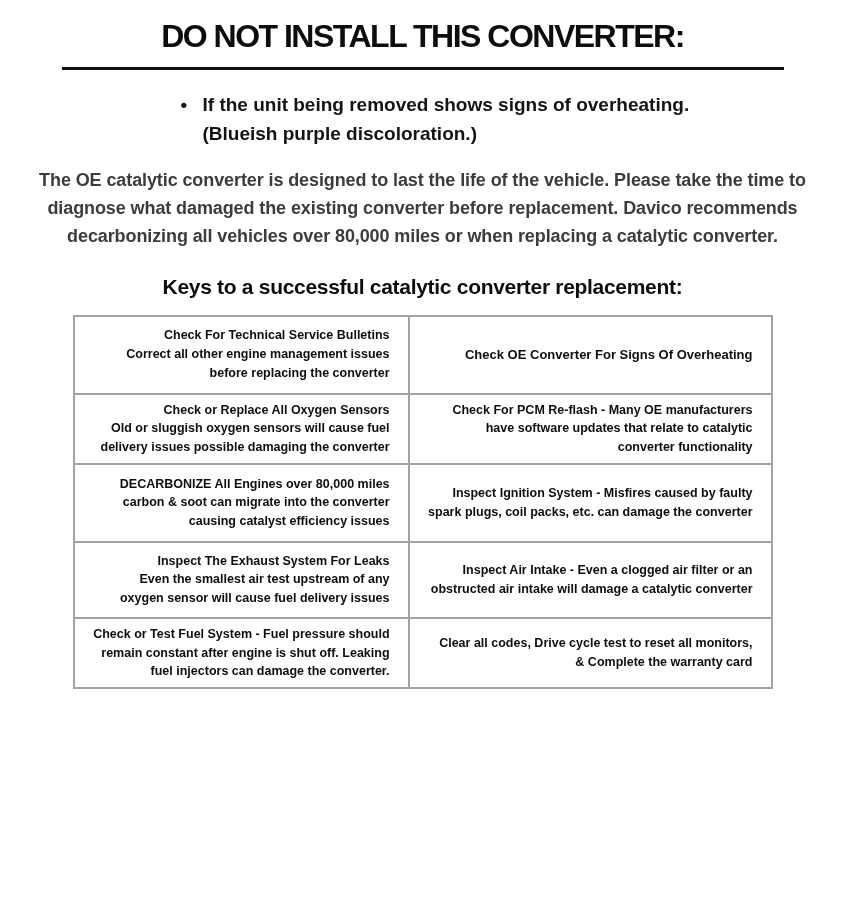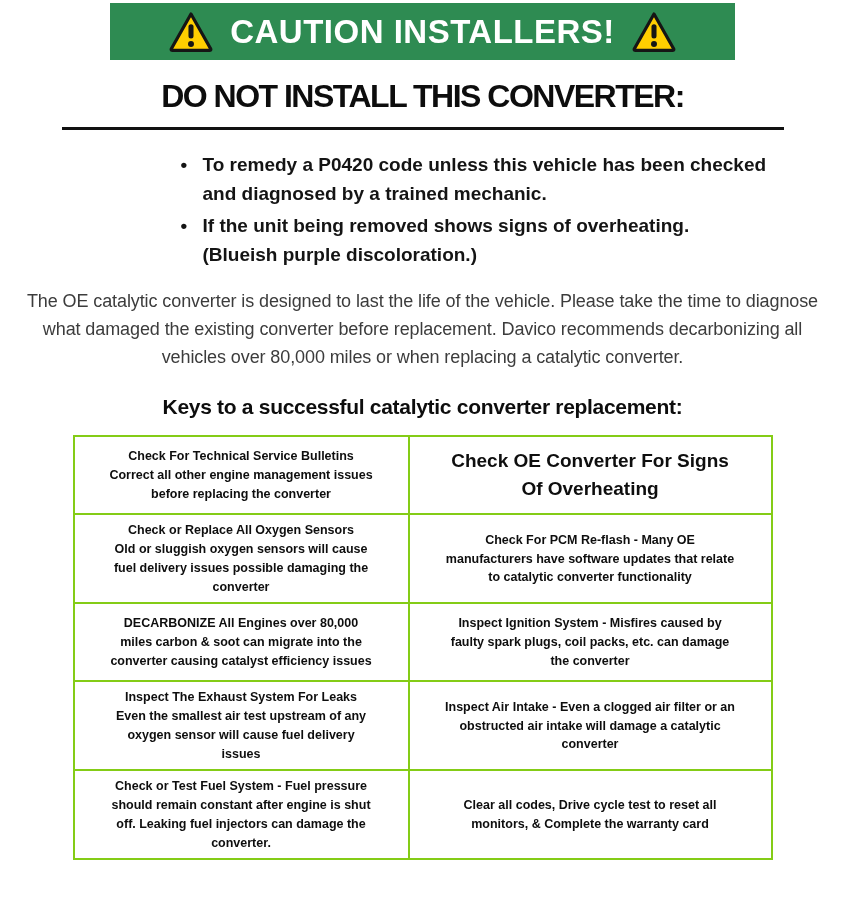--- a/index.html
+++ b/index.html
@@ -76,21 +76,21 @@
     top: 0;
     font-size: 19px;
   }
 
   
   .intro-paragraph {
     width: 818px;
     margin: 18px auto 0 auto;
     text-align: center;
     font-size: 18px;
-    font-weight: 400;
+    font-weight: 700;
     line-height: 1.55;
     color: #3c3c3c;
     letter-spacing: -0.1px;
   }
 
   
   .keys-heading {
     margin-top: 24px;
     text-align: center;
     font-size: 21px;
@@ -102,68 +102,50 @@
   }
 
   
   .tips-table {
     width: 700px;
     margin: 16px auto 0 auto;
     border-collapse: collapse;
     table-layout: fixed;
   }
   .tips-table td {
-    border: 2px solid #84cc16;
-    text-align: center;
+    border: 2px solid #a3a3a3;
+    text-align: right;
     vertical-align: middle;
     font-size: 12.5px;
     font-weight: 700;
     line-height: 1.5;
-    padding: 6px 32px;
+    padding: 6px 18px;
     white-space: pre-line;
     color: #0e0e0e;
   }
   .tips-table col.left-col  { width: 48%; }
   .tips-table col.right-col { width: 52%; }
   .tips-table tr:nth-child(1) td { height: 78px; }
   .tips-table tr:nth-child(2) td { height: 58px; }
   .tips-table tr:nth-child(3) td { height: 78px; }
   .tips-table tr:nth-child(4) td { height: 76px; }
   .tips-table tr:nth-child(5) td { height: 63px; }
   .tips-table tr:nth-child(6) td { height: 81px; }
-  .tips-table td.big-cell { font-size: 19px; }
+  .tips-table td.big-cell { font-size: 13px; }
 </style>
 </head>
 <body>
 
 <div class="page">
 
-  <div class="banner" style="background: rgb(46, 139, 82);">
-    <span>
-      <svg class="warn-icon" viewBox="0 0 100 90" aria-hidden="true">
-        <path d="M50 6 L93 82 Q94 85 90 85 L10 85 Q6 85 7 82 Z" fill="#FFCE00" stroke="#151515" stroke-width="7" stroke-linejoin="round"></path>
-        <rect x="44.5" y="28" width="11" height="31" rx="5.5" fill="#151515"></rect>
-        <circle cx="50" cy="71" r="6.5" fill="#151515"></circle>
-      </svg>
-    </span>
-    <span class="banner-title">CAUTION INSTALLERS!</span>
-    <span>
-      <svg class="warn-icon" viewBox="0 0 100 90" aria-hidden="true">
-        <path d="M50 6 L93 82 Q94 85 90 85 L10 85 Q6 85 7 82 Z" fill="#FFCE00" stroke="#151515" stroke-width="7" stroke-linejoin="round"></path>
-        <rect x="44.5" y="28" width="11" height="31" rx="5.5" fill="#151515"></rect>
-        <circle cx="50" cy="71" r="6.5" fill="#151515"></circle>
-      </svg>
-    </span>
-  </div>
 
   <h1 class="main-heading">DO NOT INSTALL THIS CONVERTER:</h1>
   <div class="divider-rule"></div>
 
   <ul class="warning-list">
-    <li class="warning-item">To remedy a P0420 code unless this vehicle has been checked and diagnosed by a trained mechanic.</li>
     <li class="warning-item">If the unit being removed shows signs of overheating. (Blueish purple discoloration.)</li>
   </ul>
 
   <p class="intro-paragraph">The OE catalytic converter is designed to last the life of the vehicle. Please take the time to diagnose what damaged the existing converter before replacement. Davico recommends decarbonizing all vehicles over 80,000 miles or when replacing a catalytic converter.</p>
 
   <h2 class="keys-heading">Keys to a successful catalytic converter replacement:</h2>
 
   <table class="tips-table">
     <colgroup>
         <col class="left-col">

